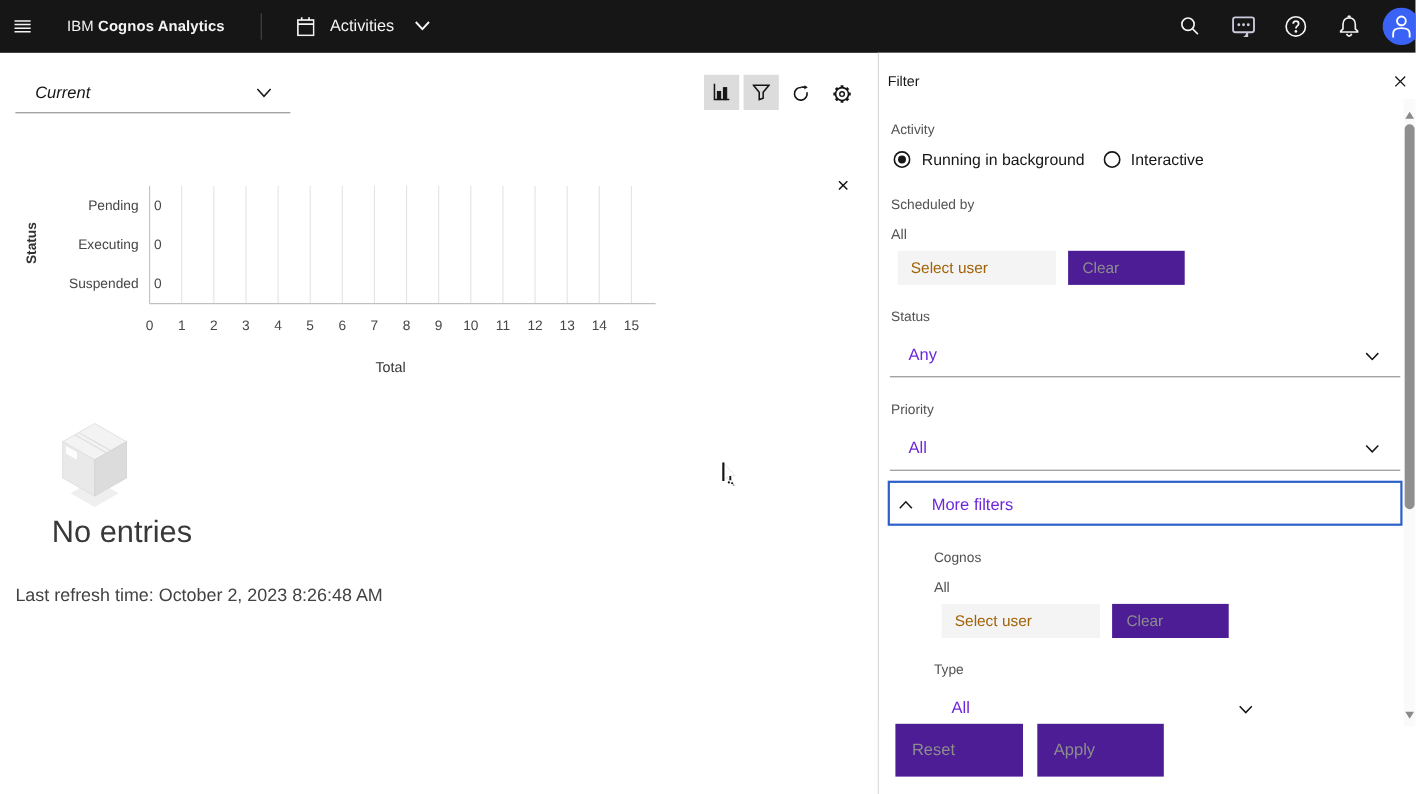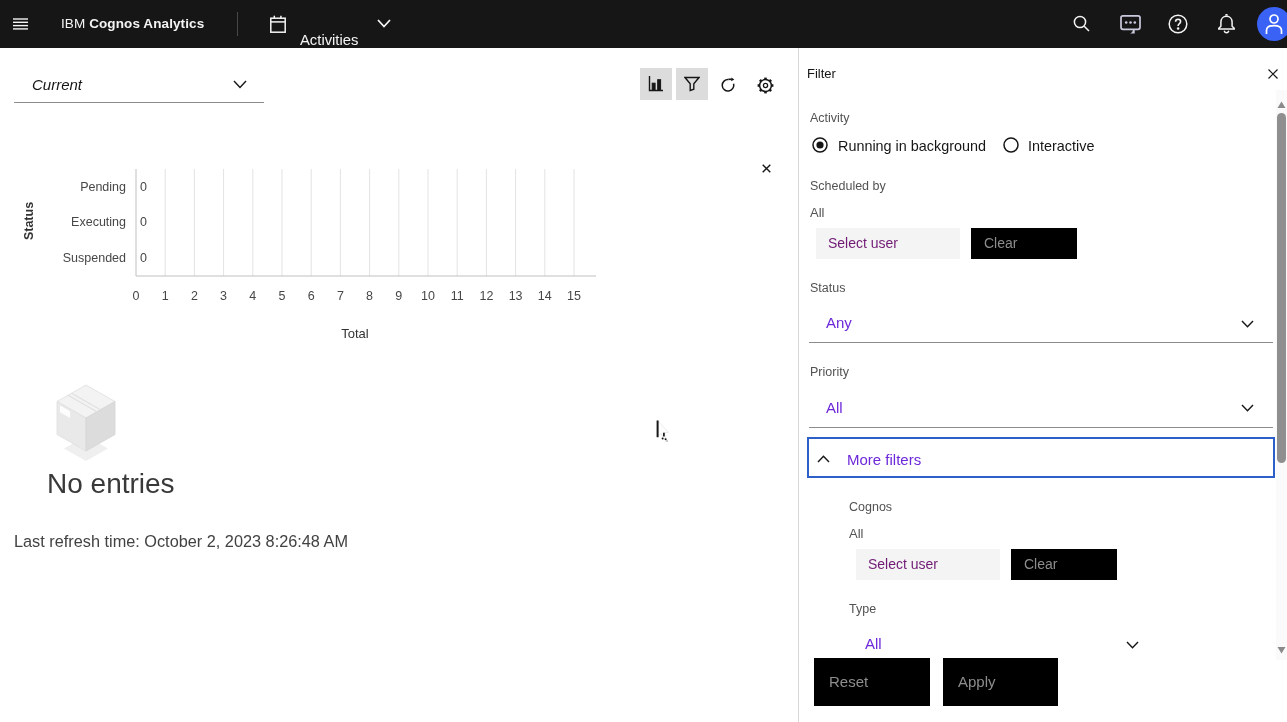--- a/index.html
+++ b/index.html
@@ -7,43 +7,43 @@
     font-family:"Liberation Sans", sans-serif; }
   .abs { position:absolute; }
   #page { position:relative; width:1271px; height:722px; }
 
   
   #topbar { position:absolute; left:0; top:0; width:1287px; height:48px; background:#161616; }
   #topbar svg { display:block; }
   .tb-title { position:absolute; left:61px; top:16px; color:#f4f4f4; font-size:13.5px; letter-spacing:0.1px; }
   .tb-title b { font-weight:700; }
   .tb-divider { position:absolute; left:237px; top:12px; width:1px; height:24px; background:#474747; }
-  .tb-activities { position:absolute; left:300px; top:32px; color:#f4f4f4; font-size:14.8px; }
+  .tb-activities { position:absolute; left:300px; top:16px; color:#f4f4f4; font-size:14.8px; }
 
   
   .cur-text { position:absolute; left:32px; top:76px; font-size:15px; color:#161616;font-style:italic; }
   .cur-underline { position:absolute; left:14px; top:102px; width:250px; height:1px; background:#8d8d8d; }
   .tag { position:absolute; left:33px; top:114px; height:28px; border-radius:14px; background:#e0e0e0;
     color:#393939; font-size:12.5px; line-height:28px; padding:0 10px; }
   .iconbtn { position:absolute; width:32px; height:32px; top:68px; }
   .iconbtn.sel { background:#dcdcdc; }
   .status-lab { position:absolute; left:-6px; top:214px; font-size:12.5px; font-weight:700; color:#333;
     transform:rotate(-90deg); transform-origin:center; width:70px; text-align:center; }
   .total-lab { position:absolute; left:305px; top:326px; width:100px; text-align:center; font-size:13px; font-weight:400; color:#333; }
 
   .noentries { position:absolute; left:47px; top:468px; font-size:28px; color:#393939; }
   .refresh-line { position:absolute; left:14px; top:532px; font-size:16.3px; color:#424242; }
 
   
   #panel { position:absolute; left:798px; top:48px; width:489px; height:674px; background:#fff; border-left:1px solid #d8d8d8; }
   .lab12 { font-size:12.5px; color:#525252; }
   .lab13 { font-size:13px; color:#525252; }
   .txt15 { font-size:15px; color:#6d28d9; }
-  .btn-light { background:#f4f4f4; color:#701a75; font-size:14px; }
-  .btn-gray { background:#000000; color:#8d8d8d; font-size:14px; }
+  .btn-light { background:#f4f4f4; color:#a16207; font-size:14px; }
+  .btn-gray { background:#4c1d95; color:#8d8d8d; font-size:14px; }
   .ddline { position:absolute; height:1px; background:#8d8d8d; }
 </style>
 </head>
 <body>
 <div id="page">
 
   <div id="topbar">
     <svg class="abs" style="left:13px;top:17px" width="15" height="14" viewBox="0 0 15 14">
       <g stroke="#f4f4f4" stroke-width="1.4">
         <line x1="0" y1="2" x2="15" y2="2"></line>

